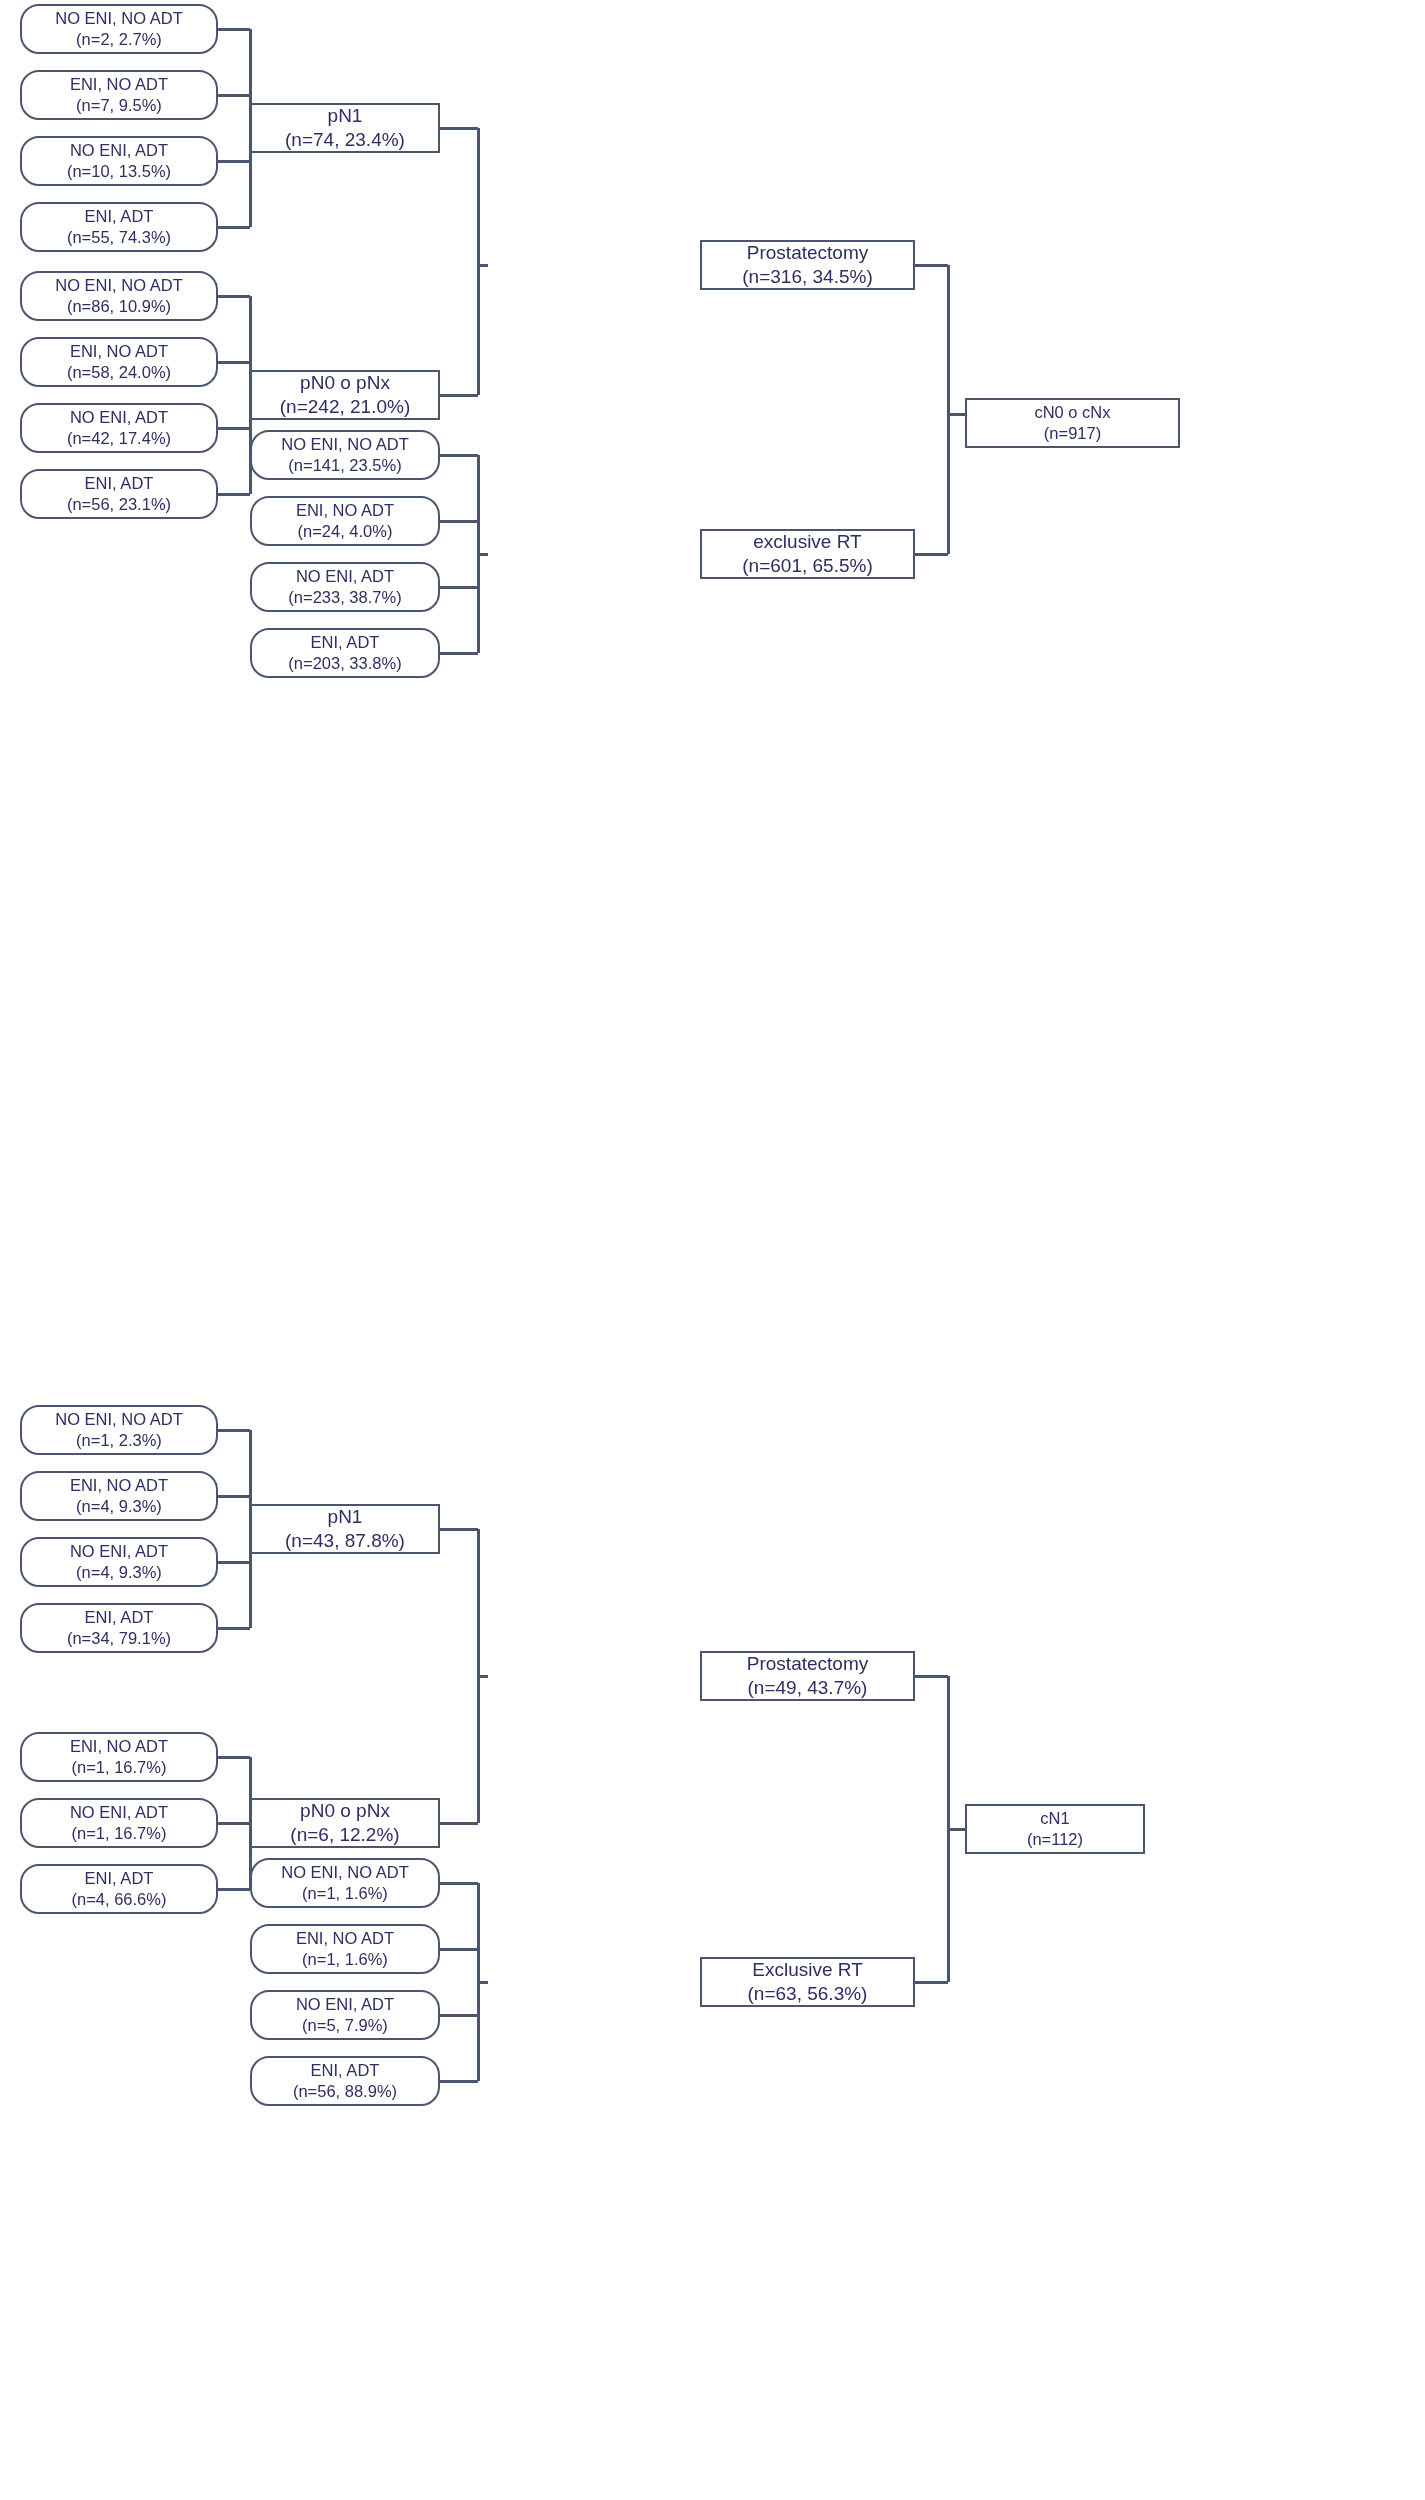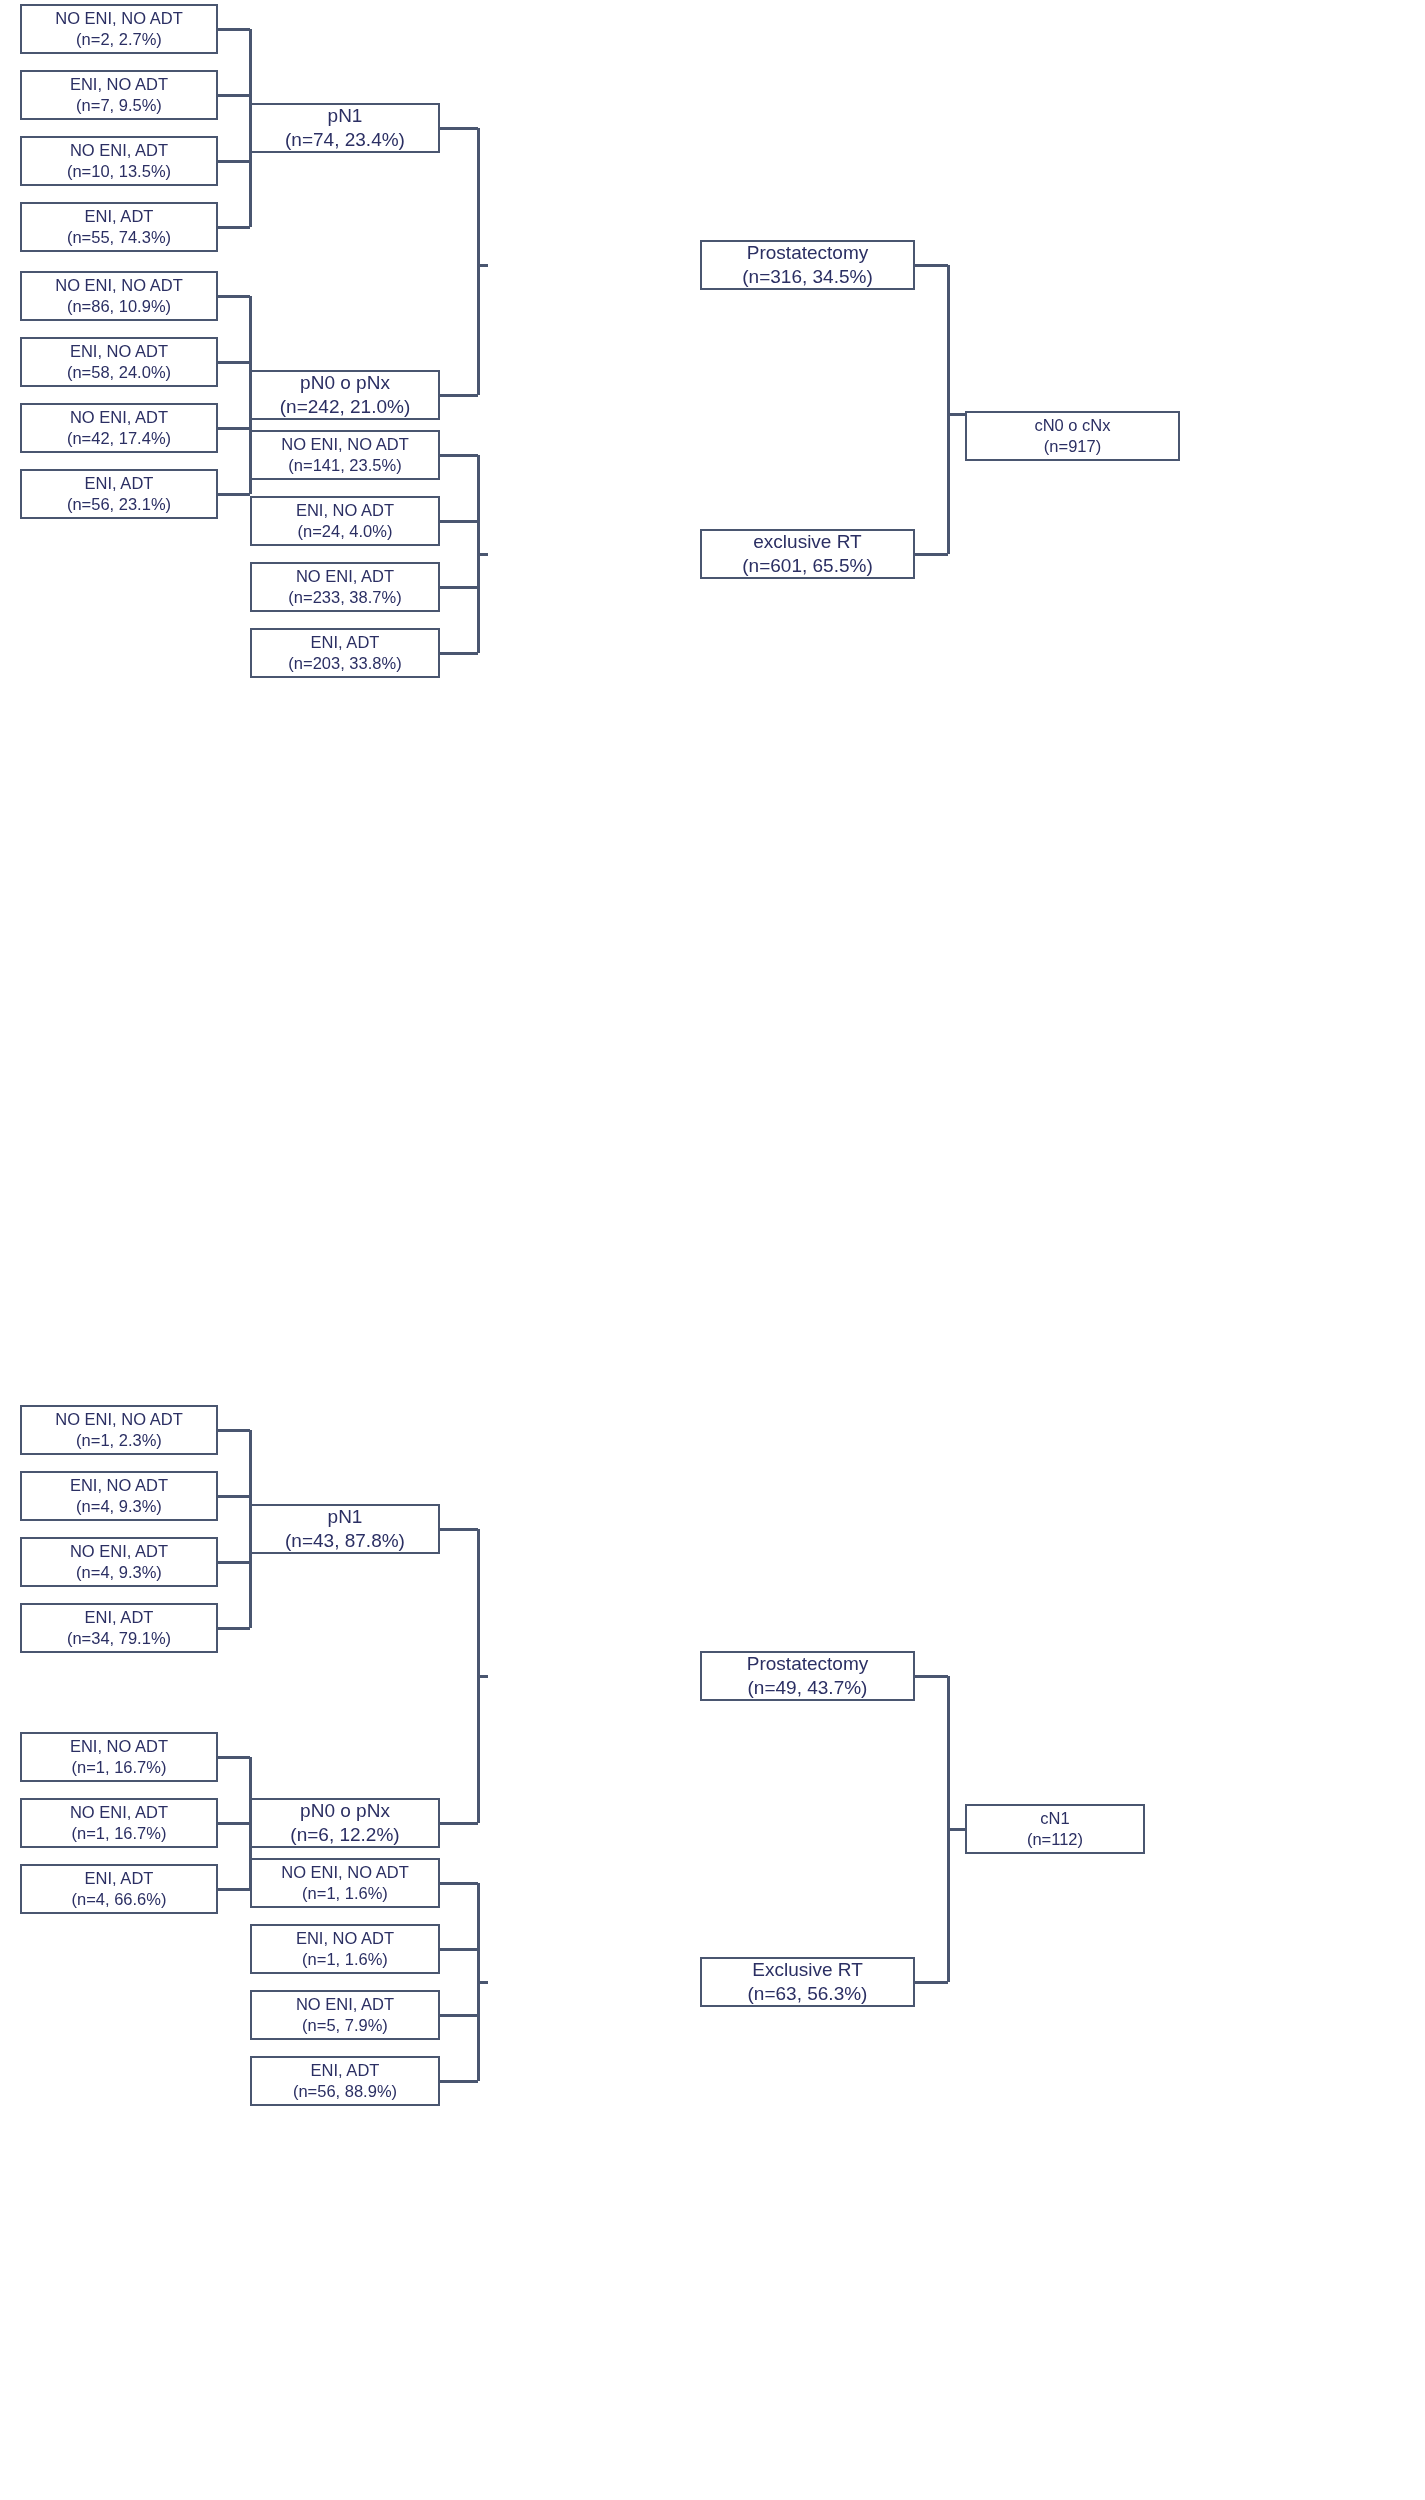--- a/index.html
+++ b/index.html
@@ -22,21 +22,21 @@
     display:flex;
     flex-direction:column;
     align-items:center;
     justify-content:center;
     text-align:center;
     line-height:1.28;
     z-index:3;
   }
   .node .l1{display:block;}
   .node .l2{display:block;}
-  .leaf{font-size:16.5px;}
+  .leaf{font-size:16.5px;border-radius:19px;}
   .mid{font-size:19px;}
   .root{font-size:16.5px;}
 </style>
 </head>
 <body>
 
 <div class="canvas">
 
   <svg class="wires" viewBox="0 0 1425 2500">
     <g stroke="#4a5670" stroke-width="3" fill="none" shape-rendering="crispEdges">
@@ -168,21 +168,21 @@
   <div class="node mid" style="left:700px;top:240px;width:215px;height:50px;">
     <span class="l1">Prostatectomy</span>
     <span class="l2">(n=316, 34.5%)</span>
   </div>
 
   <div class="node mid" style="left:700px;top:529px;width:215px;height:50px;">
     <span class="l1">exclusive RT</span>
     <span class="l2">(n=601, 65.5%)</span>
   </div>
 
-  <div class="node root" style="left:965px;top:411px;width:215px;height:50px;">
+  <div class="node root" style="left:965px;top:398px;width:215px;height:50px;">
     <span class="l1">cN0 o cNx</span>
     <span class="l2">(n=917)</span>
   </div>
 
   <div class="node leaf" style="left:20px;top:1405px;width:198px;height:50px;">
     <span class="l1">NO ENI, NO ADT</span>
     <span class="l2">(n=1, 2.3%)</span>
   </div>
   <div class="node leaf" style="left:20px;top:1471px;width:198px;height:50px;">
     <span class="l1">ENI, NO ADT</span>

